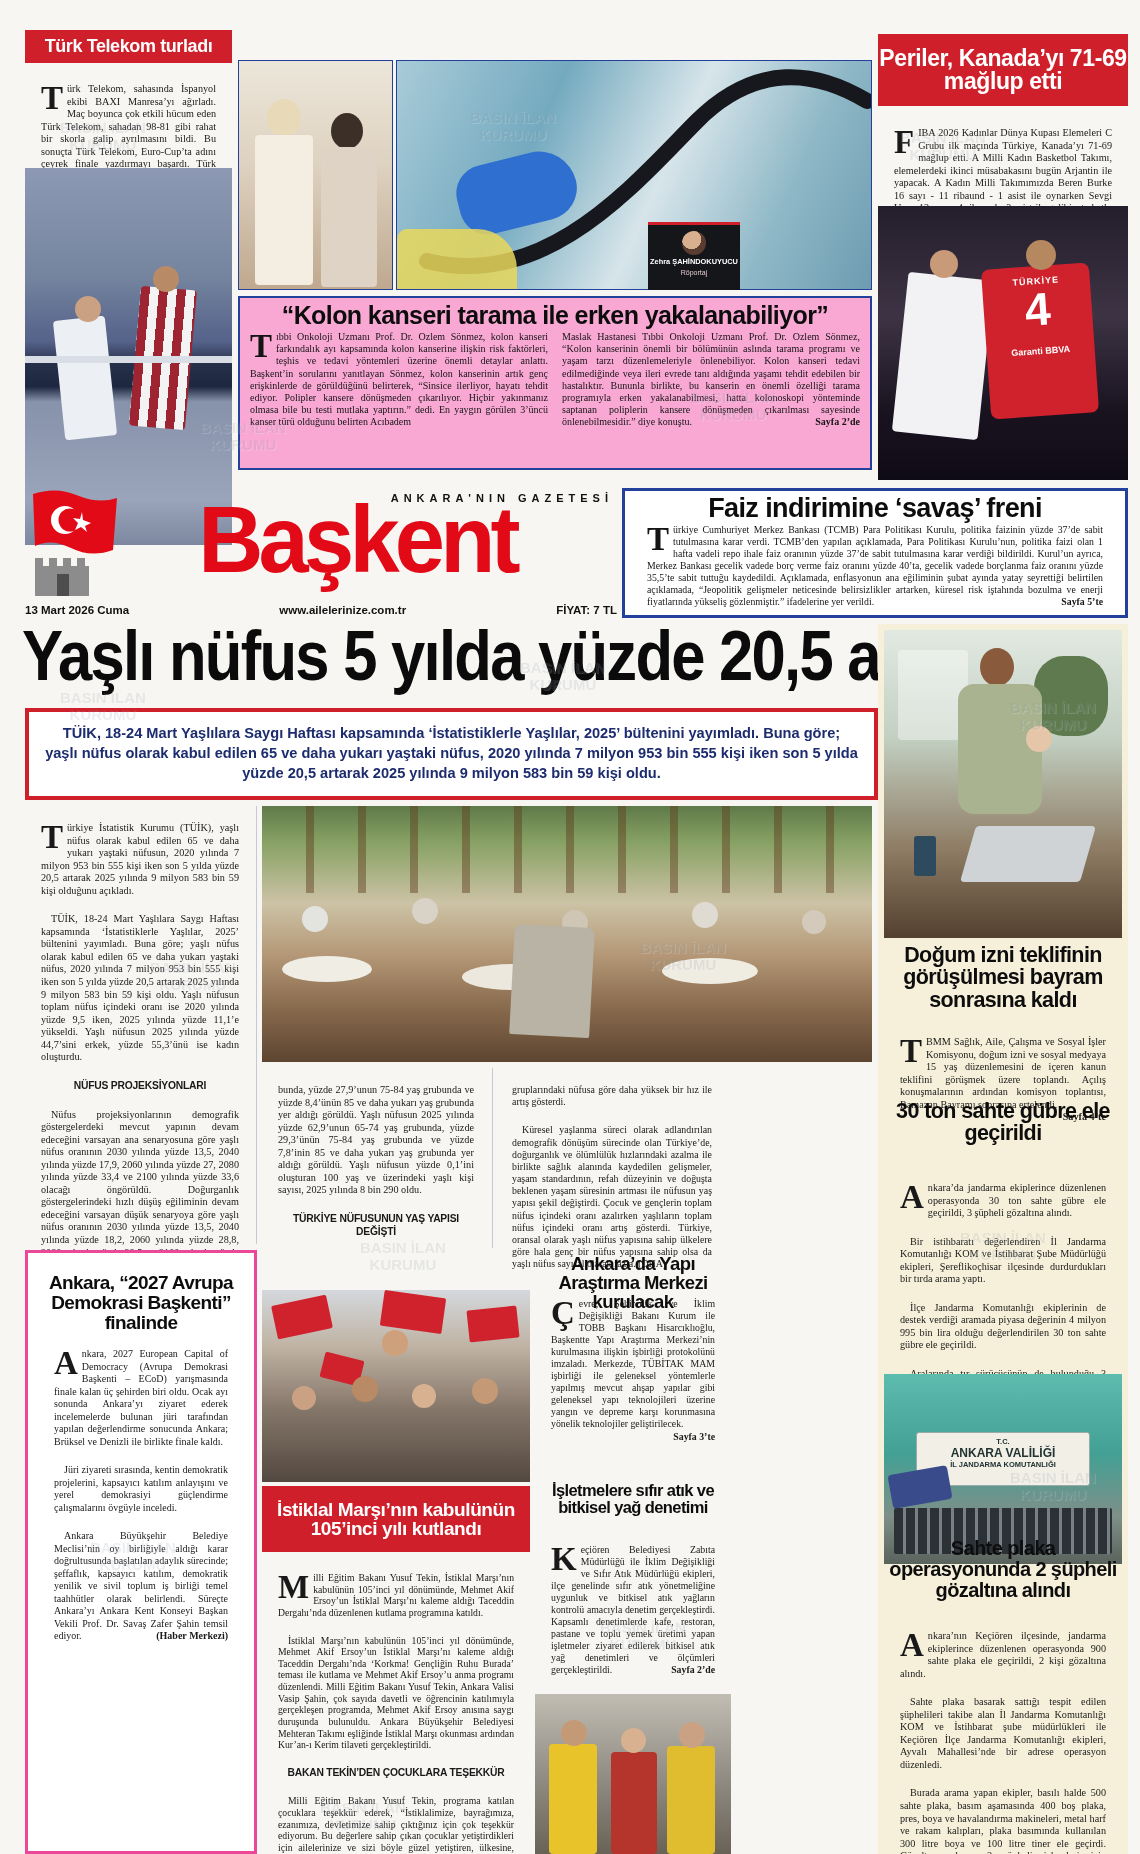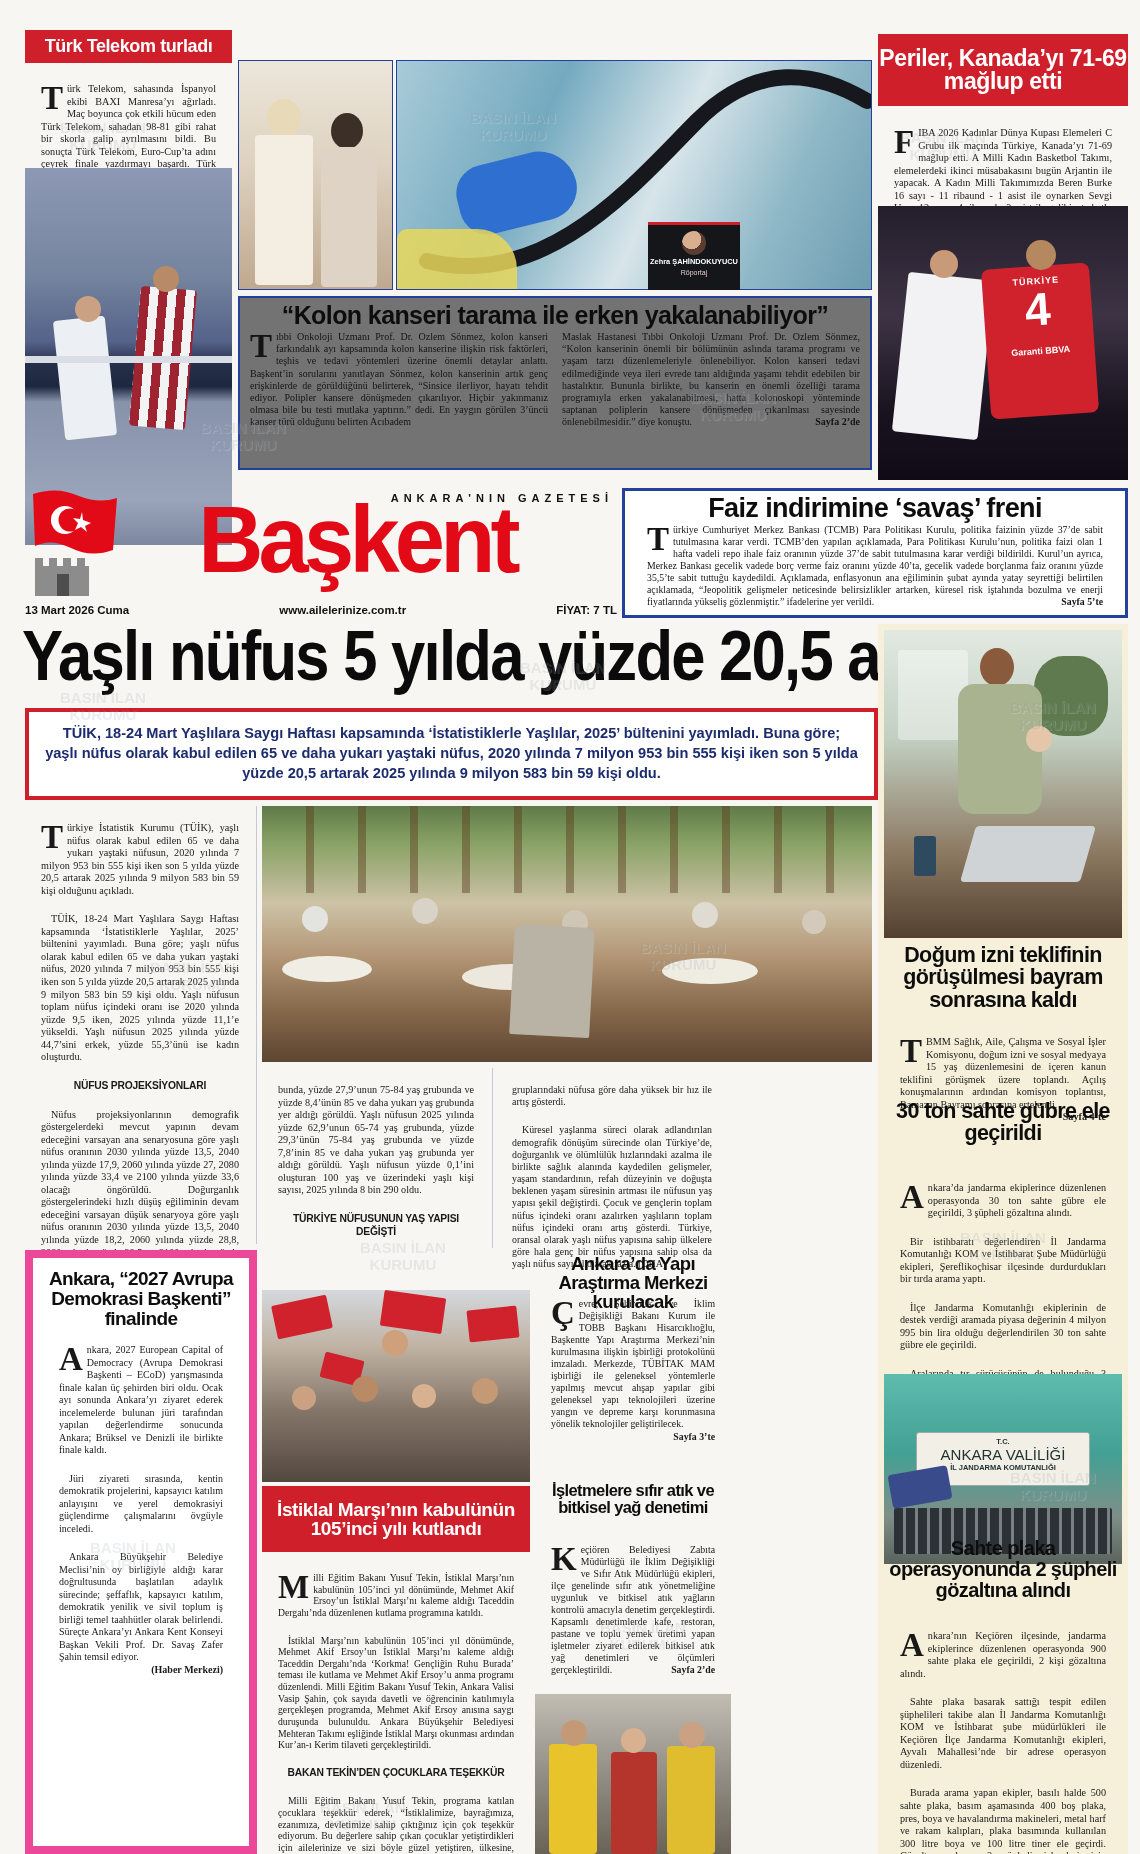--- a/index.html
+++ b/index.html
@@ -24,21 +24,21 @@
   #telekom-body{left:25px;top:67px;width:207px;height:98px}
   #ph-bball-left{left:25px;top:168px;width:207px;height:377px;background:linear-gradient(180deg,#8d99b4 0%,#76859f 28%,#55628a 46%,#273049 52%,#1e2740 58%,#8792ab 62%,#9aa5bb 88%,#7d88a0 100%)}
   
   #ph-women{left:238px;top:60px;width:155px;height:230px;background:linear-gradient(180deg,#ece6da 0%,#ded2c0 45%,#bfa88f 100%);border:1px solid #23409a}
   #ph-colono{left:396px;top:60px;width:476px;height:230px;background:linear-gradient(115deg,#a9cbd8 0%,#74aabf 30%,#d7e5ea 55%,#8fb8c7 78%,#6d9cb0 100%);border:1px solid #23409a}
   #byline-badge{left:648px;top:222px;width:92px;height:68px;background:#15161a;z-index:6;border-top:3px solid #cf1f2a;
       color:#fff;font-family:"Liberation Sans",sans-serif;text-align:center;padding-top:6px}
   #byline-badge .av{width:24px;height:24px;border-radius:50%;background:radial-gradient(circle at 40% 35%,#d9b08f 0 45%,#5a3c31 46% 100%);margin:0 auto 3px}
   #byline-badge .nm{font-size:7.4px;font-weight:700;line-height:1.2}
   #byline-badge .rl{font-size:7px;color:#e3c9c9;margin-top:2px}
-  #kolon-box{left:238px;top:296px;width:634px;height:174px;background:#737373;border:2px solid #23409a;padding:4px 10px 12px}
+  #kolon-box{left:238px;top:296px;width:634px;height:174px;background:#f9a8d4;border:2px solid #23409a;padding:4px 10px 12px}
   #kolon-title{font-size:25px;margin-bottom:3px}
   #kolon-cols{display:flex;gap:14px}
   #kolon-cols > div{flex:1;font-size:10px;line-height:1.22;text-align:justify}
   
   #periler-banner{left:878px;top:34px;width:250px;height:72px;font-size:23px}
   #periler-body{left:878px;top:111px;width:250px;height:92px}
   #ph-bball-right{left:878px;top:206px;width:250px;height:274px;background:linear-gradient(180deg,#241e2c 0%,#3d3344 40%,#191320 75%,#0f0b16 100%)}
   #faiz-box{left:622px;top:488px;width:506px;height:130px;background:#fff;border:3px solid #23409a;padding:2px 22px 4px;z-index:5}
   #faiz-title{font-size:27px;margin:1px 0 2px}
   #faiz-body{font-size:9.8px;line-height:1.22;text-align:justify}
@@ -56,21 +56,21 @@
       transform:scaleX(.88);transform-origin:left center;line-height:1.05}
   #standfirst{left:25px;top:708px;width:853px;height:92px;border:4px solid #cf1f2a;background:#fff;
       display:flex;align-items:center;justify-content:center;padding:4px 16px;text-align:center;
       font-family:"Liberation Sans",sans-serif;font-weight:700;font-size:14.6px;line-height:1.35;color:#1c2c6e}
   
   #main-col1{left:25px;top:806px;width:230px;height:438px}
   #ph-elderly{left:262px;top:806px;width:610px;height:256px;background:linear-gradient(180deg,#5f7a49 0%,#87a164 14%,#cdc3a6 38%,#b49877 58%,#8a6c4e 78%,#5d4531 100%)}
   #main-col2{left:262px;top:1068px;width:228px;height:218px}
   #main-col3{left:496px;top:1068px;width:232px;height:180px;font-size:9.9px}
   
-  #ankara-box{left:25px;top:1250px;width:232px;height:604px;border:8px solid #ec4899;background:#fff;padding:11px 10px}
+  #ankara-box{left:25px;top:1250px;width:232px;height:604px;border:3px solid #ec4899;background:#fff;padding:20px 10px}
   #ankara-title{font-size:19px;margin-bottom:6px}
   #ankara-body{font-size:10px;line-height:1.25}
   
   #ph-crowd{left:262px;top:1290px;width:268px;height:192px;background:linear-gradient(180deg,#d4d8dd 0%,#bfb2a2 30%,#85766a 62%,#53483f 100%)}
   #istiklal-banner{left:262px;top:1486px;width:268px;height:66px;font-size:19px}
   #istiklal-body{left:262px;top:1556px;width:268px;height:296px;font-size:9.7px;line-height:1.2}
   
   #yapi-title{left:535px;top:1254px;width:196px;height:66px;font-size:18.5px}
   #yapi-body{left:535px;top:1282px;width:196px;height:150px;font-size:9.8px}
   #isletme-title{left:535px;top:1482px;width:196px;height:42px;font-size:16.5px}
@@ -90,21 +90,21 @@
   .fig{position:absolute;border-radius:4px}
   .head{position:absolute;border-radius:50%}
   #jersey{position:absolute;right:34px;top:60px;width:108px;height:150px;background:#d0222d;border-radius:8px;transform:rotate(-4deg);
       color:#fff;text-align:center;font-family:"Liberation Sans",sans-serif}
   #jersey .team{font-size:9px;font-weight:700;margin-top:10px;letter-spacing:1px}
   #jersey .num{font-size:46px;font-weight:800;line-height:1}
   #jersey .sponsor{font-size:9px;font-weight:700;margin-top:14px}
   #plates-sign{position:absolute;left:32px;top:58px;width:174px;height:54px;background:#f2efe6;border:1px solid #9aa;border-radius:3px;
       text-align:center;font-family:"Liberation Sans",sans-serif;color:#233;padding-top:4px}
   #plates-sign .l1{font-size:7.5px;font-weight:700}
-  #plates-sign .l2{font-size:15px;font-weight:400}
+  #plates-sign .l2{font-size:12px;font-weight:700}
   #plates-sign .l3{font-size:7.5px;font-weight:700}
   #plates-grid{position:absolute;left:10px;bottom:10px;right:10px;height:46px;border-radius:2px;
       background:repeating-linear-gradient(90deg,#2c3136 0 9px,#788087 9px 12px),repeating-linear-gradient(0deg,transparent 0 9px,rgba(255,255,255,.25) 9px 11px);}
   .pergola{position:absolute;left:0;right:0;top:0;height:34%;background:repeating-linear-gradient(90deg,rgba(92,58,28,.0) 0 44px,rgba(92,58,28,.45) 44px 52px)}
   .flag{position:absolute;background:#d0222d;border-radius:2px}
   .scope{position:absolute}
 </style>
 </head>
 <body>
 

